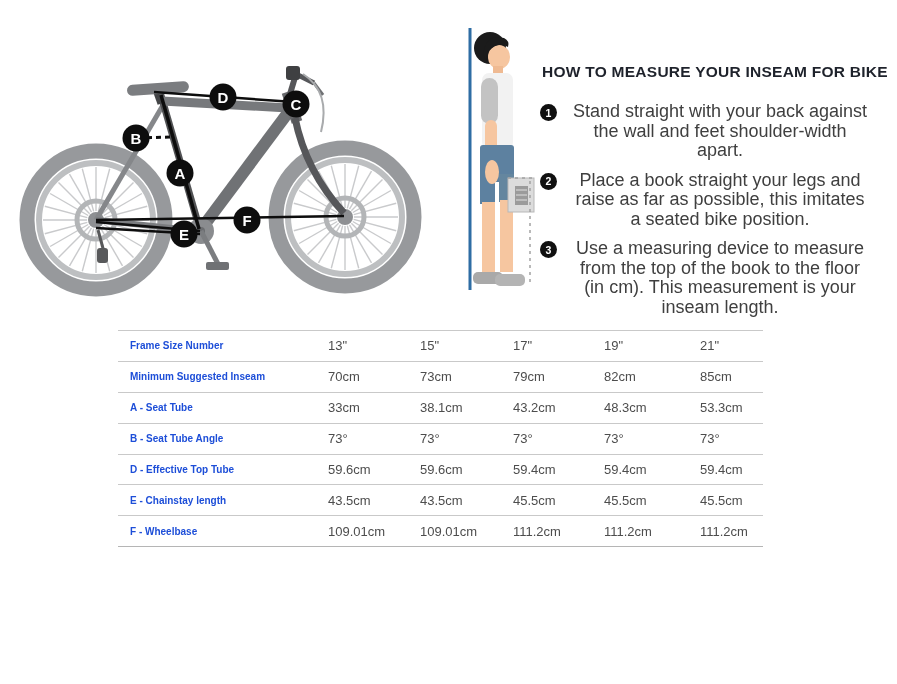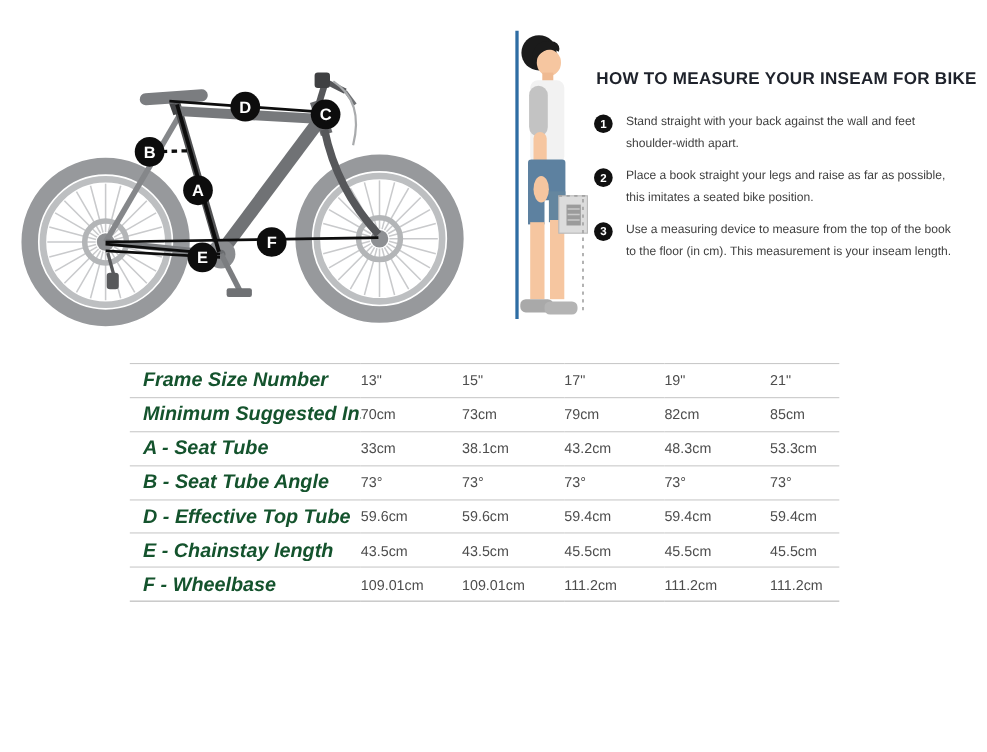--- a/index.html
+++ b/index.html
@@ -8,29 +8,29 @@
   svg{display:block;}
   #bike-svg{position:absolute;left:0;top:0;}
   #person-svg{position:absolute;left:460px;top:26px;}
   .guide-title{position:absolute;left:540px;top:63px;width:350px;
                font-size:15.5px;font-weight:bold;color:#1e222b;letter-spacing:.25px;text-align:center;}
   .steps{position:absolute;left:540px;top:102px;width:336px;}
   .step{display:flex;align-items:flex-start;margin-bottom:10px;}
   .step-num{flex:0 0 17px;width:17px;height:17px;border-radius:50%;background:#101010;
             color:#fff;font-size:10.5px;font-weight:bold;display:flex;align-items:center;
             justify-content:center;margin-right:12px;margin-top:2px;}
-  .step-text{font-size:11px;line-height:19.5px;color:#3f3f3f;width:302px;}
+  .step-text{font-size:18px;line-height:19.5px;color:#3f3f3f;width:302px;text-align:center;}
   .size-table{position:absolute;left:118px;top:330px;width:645px;
               border-collapse:collapse;table-layout:fixed;}
   .size-table tr{border-bottom:1px solid #c9c9c9;}
   .size-table tr:first-child{border-top:1px solid #c9c9c9;}
   .size-table tr:last-child{border-bottom:1.5px solid #b5b5b5;}
   .size-table td{height:29.9px;padding:0;vertical-align:middle;font-size:13px;color:#4d4d4d;
                  white-space:nowrap;overflow:hidden;}
-  .size-table td.row-label{font-weight:bold;color:#14532d;font-size:18px;padding-left:12px;font-style:italic;}
+  .size-table td.row-label{font-weight:bold;color:#1d4ed8;font-size:10px;padding-left:12px;}
   .marker-letter{font-family:"Liberation Sans",sans-serif;font-size:15px;font-weight:bold;
                  fill:#ffffff;text-anchor:middle;}
 </style>
 </head>
 <body>
 
 <div class="page">
 
   <svg id="bike-svg" width="460" height="312" viewBox="0 0 460 312">
 

